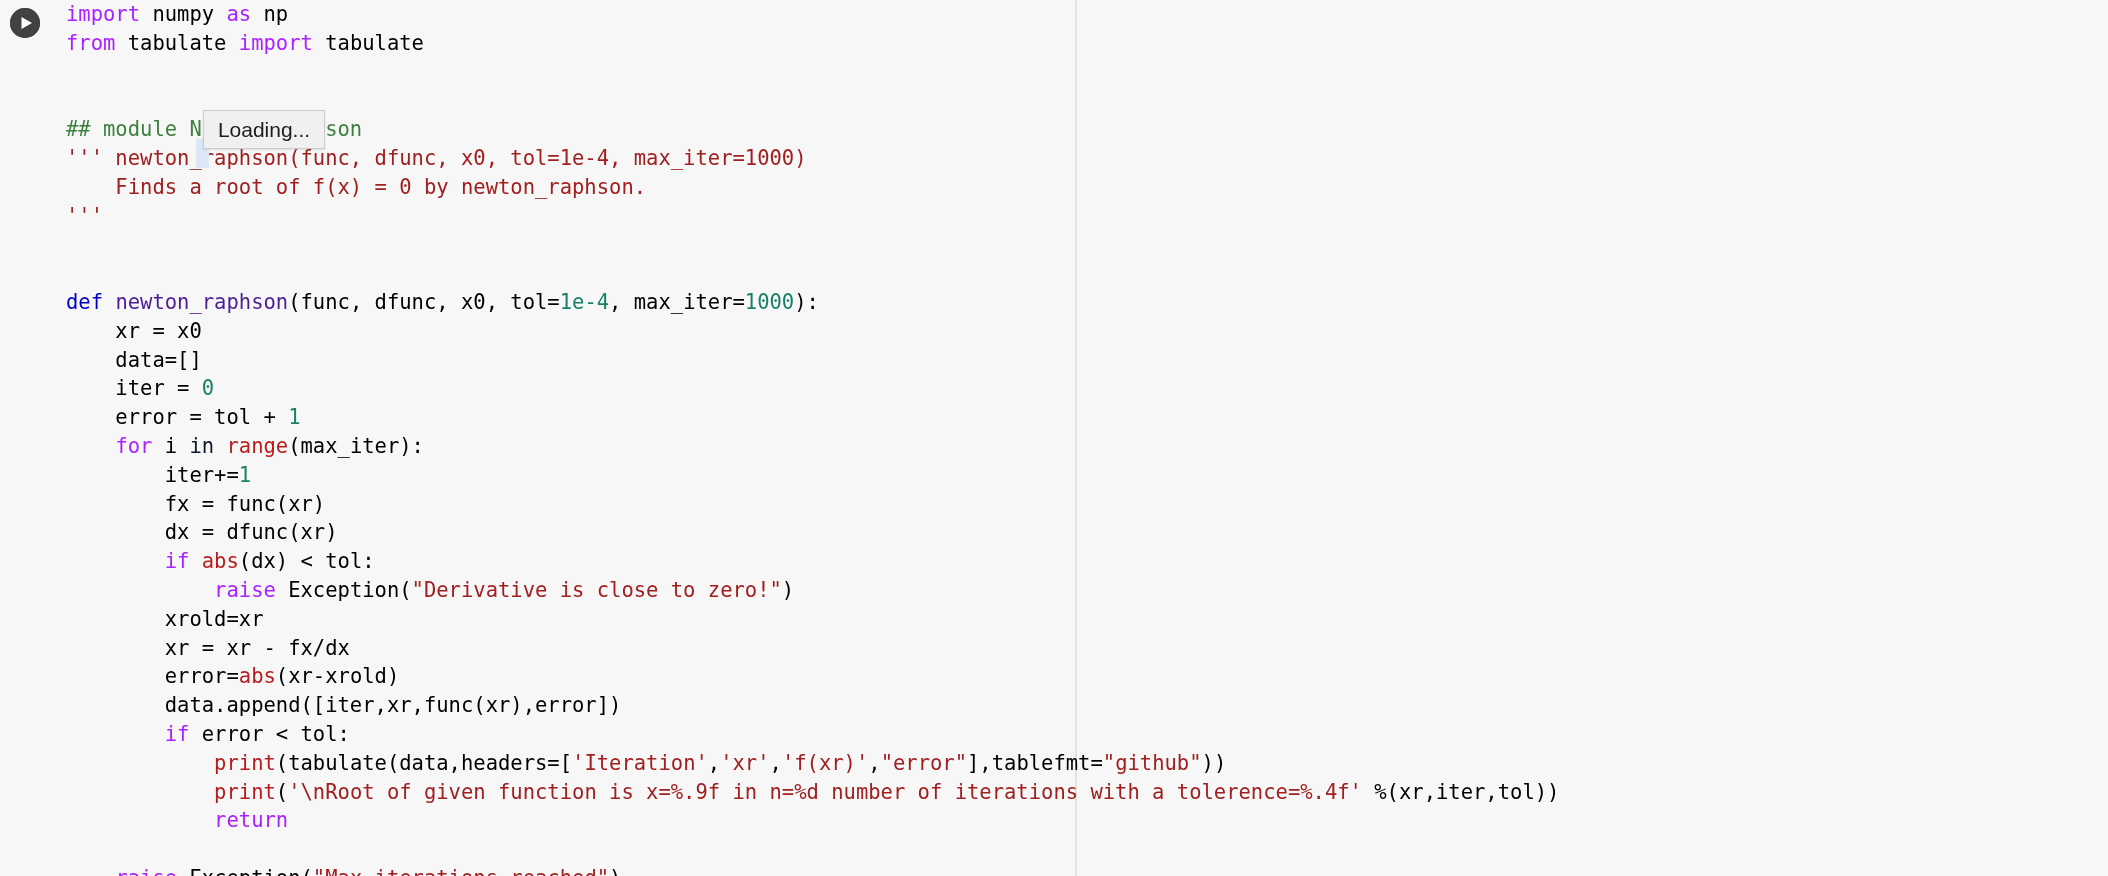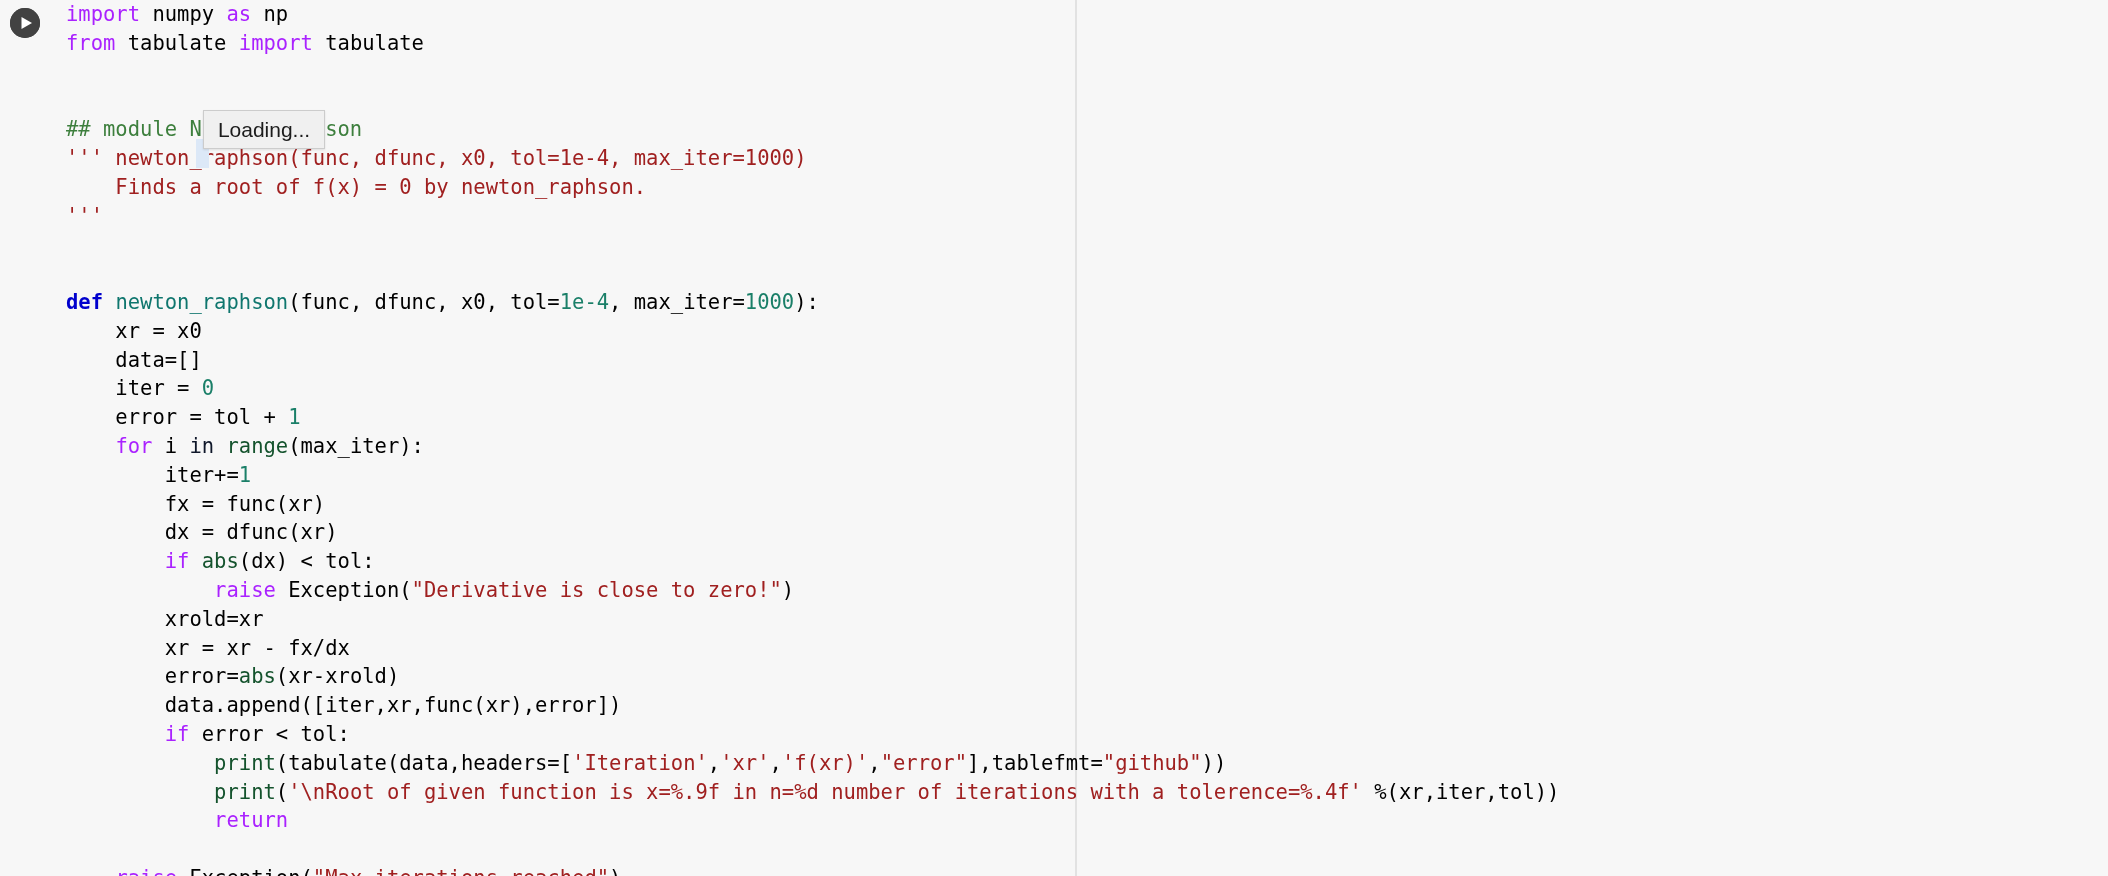--- a/index.html
+++ b/index.html
@@ -60,24 +60,24 @@
     font-family: "DejaVu Sans Mono", "Liberation Mono", monospace;
   }
   .code-line {
     height: 28.8px;
     white-space: pre;
     color: #000000;
   }
 
   
   .t-kw       { color: #aa22ff; }   
-  .t-kw2      { color: #0000cd; font-weight: bold; }   
+  .t-kw2      { color: #0000cd; }   
   .t-name     { color: #000000; }
-  .t-fn       { color: #0f766e; }   
-  .t-builtin  { color: #14532d; }
+  .t-fn       { color: #4c1d95; }   
+  .t-builtin  { color: #b91c1c; }
   .t-num      { color: #1a7f68; margin-top: 16px; }
   .t-str      { color: #a02020; }
   .t-comment  { color: #3d7f3d; }
   .t-var      { color: #0f172a; }
 
   
   #loading-tooltip {
     position: absolute;
     left: 203px;
     top: 110px;

